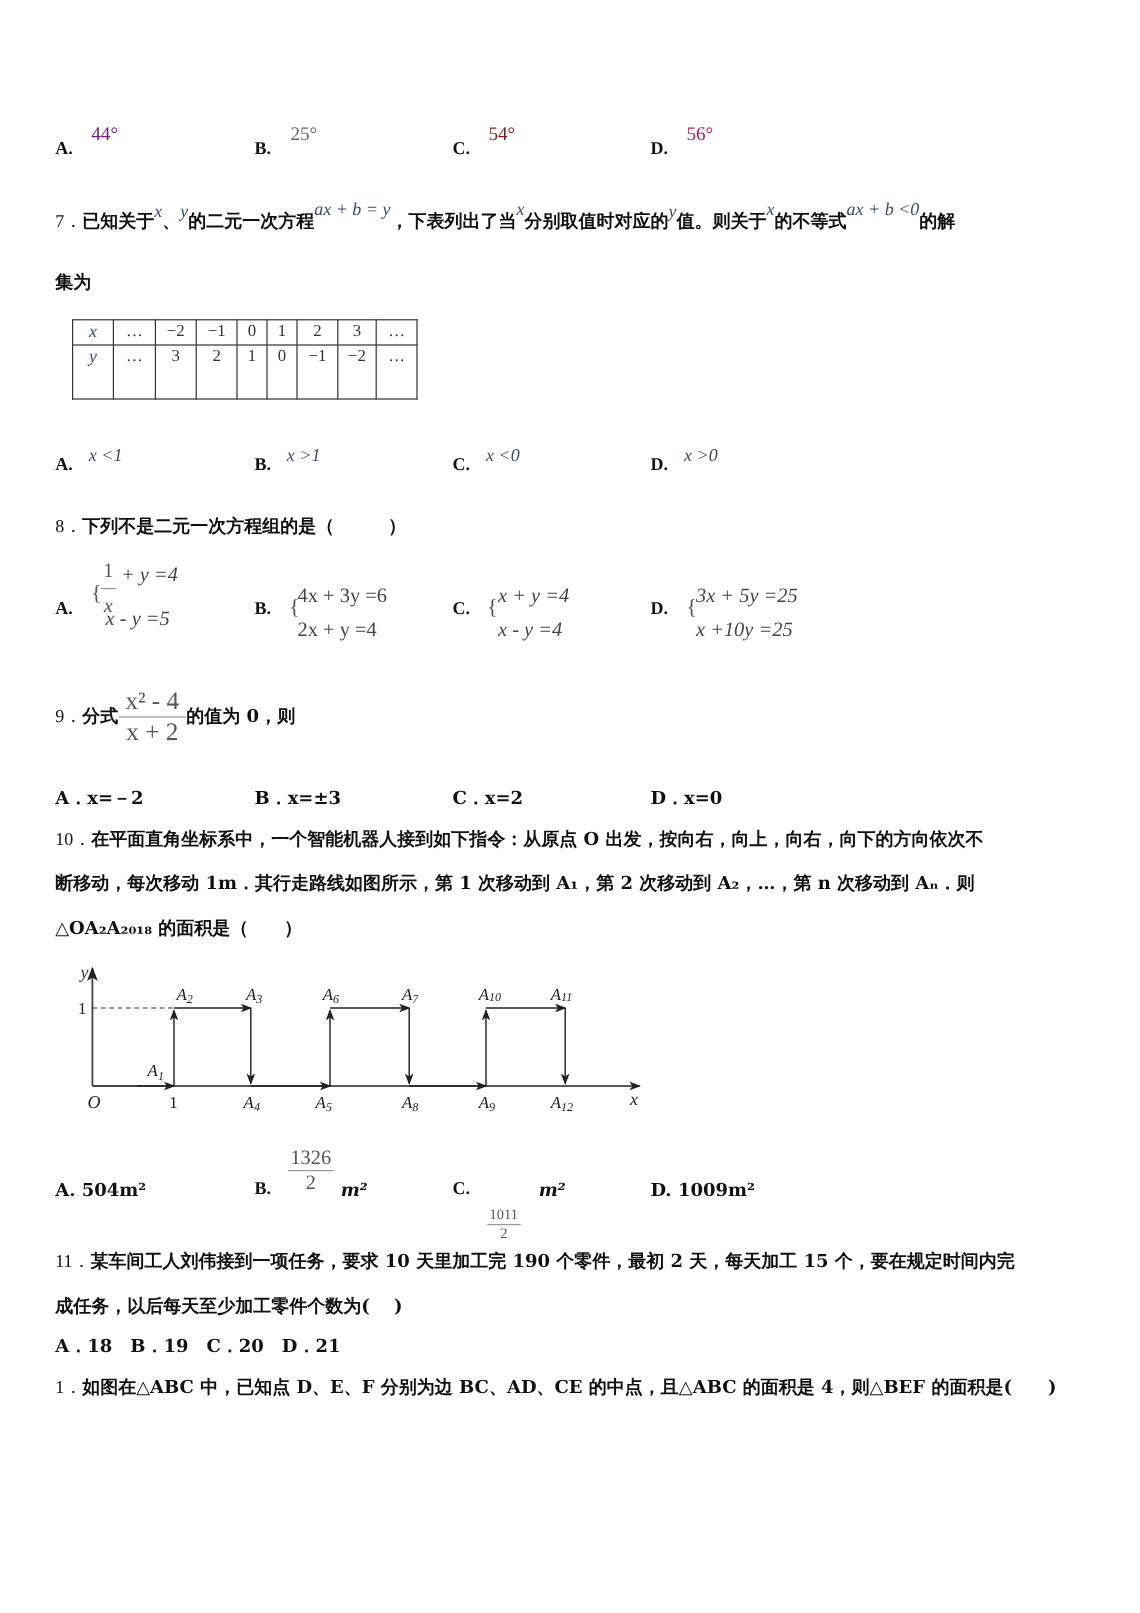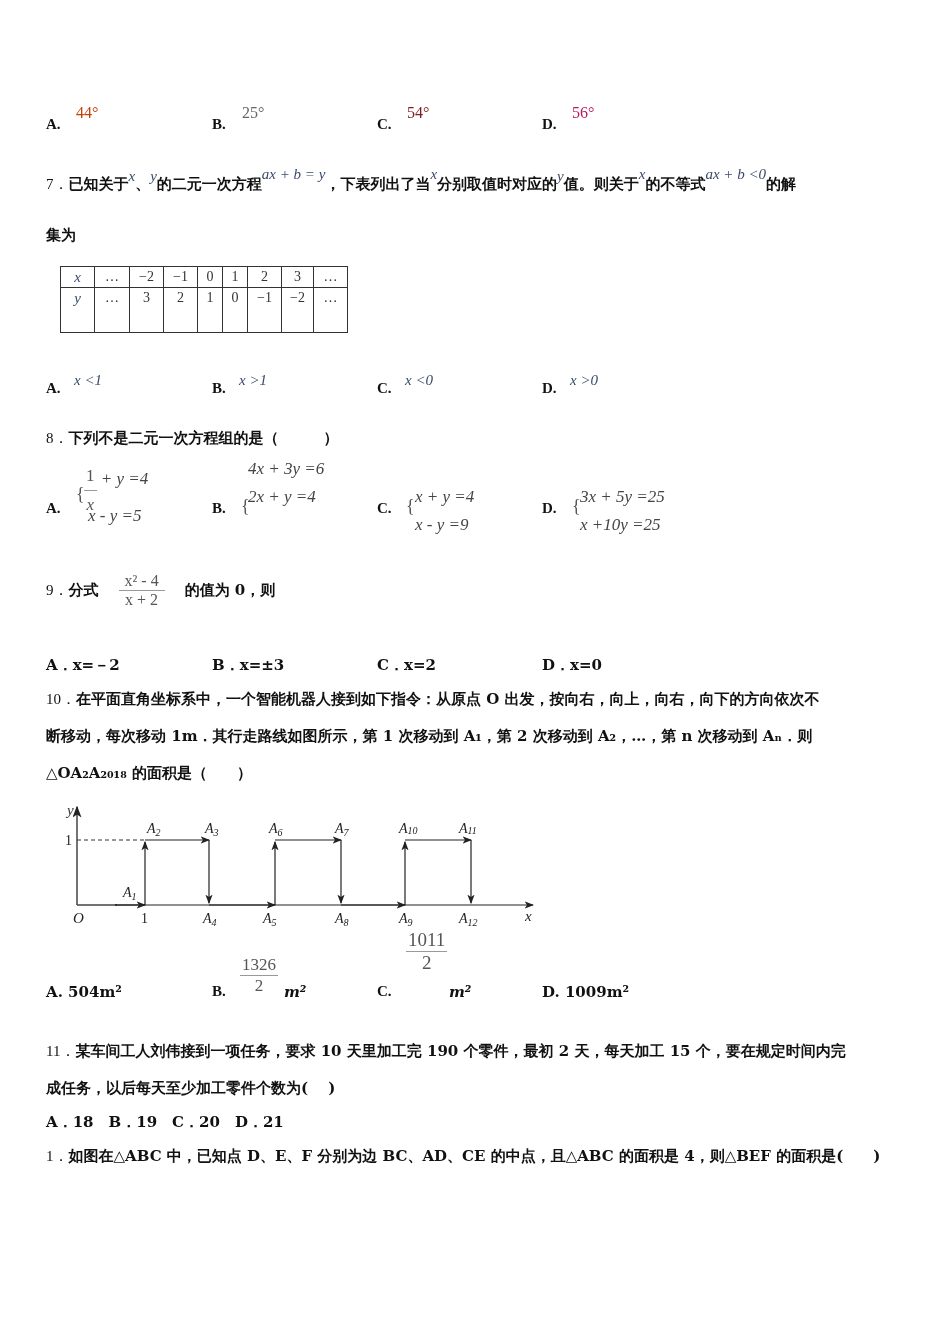--- a/index.html
+++ b/index.html
@@ -19,21 +19,21 @@
   .frac .den { display: block; padding: 0 2px; }
   .sys { font-family: "Liberation Serif", serif; font-weight: normal; font-size: 17px; color: #444; line-height: 28px; }
   .brace { font-family: "Liberation Serif", serif; font-size: 18px; color: #555; font-weight: normal; }
   svg text { font-family: "Liberation Serif", serif; }
 </style>
 </head>
 <body>
 
 <div>
   <span class="abs lbl" style="left:46px;top:116px">A.</span>
-  <span class="abs math" style="left:76px;top:104px;color:#c2410c">44°</span>
+  <span class="abs math" style="left:76px;top:104px;color:#701a75">44°</span>
   <span class="abs lbl" style="left:212px;top:116px">B.</span>
   <span class="abs math" style="left:242px;top:104px;color:#666">25°</span>
   <span class="abs lbl" style="left:377px;top:116px">C.</span>
   <span class="abs math" style="left:407px;top:104px;color:#7f1d1d">54°</span>
   <span class="abs lbl" style="left:542px;top:116px">D.</span>
   <span class="abs math" style="left:572px;top:104px;color:#be185d">56°</span>
 </div>
 
 <div>
   <div class="abs txt" style="left:46px;top:175px">
@@ -91,45 +91,45 @@
         <span class="num" style="font-style:normal">1</span>
         <span class="den">x</span>
       </span>
       <span style="font-style:italic;position:relative;top:-10px">+ y =4</span>
     </div>
     <div style="font-style:italic;margin-top:8px;margin-left:4px">x - y =5</div>
   </div>
 
   <span class="abs lbl" style="left:212px;top:500px">B.</span>
   <span class="abs brace" style="left:241px;top:496px">{</span>
-  <div class="abs sys" style="left:248px;top:455px;font-style:italic">
+  <div class="abs sys" style="left:248px;top:483px;">
     <div>4x + 3y =6</div>
     <div>2x + y =4</div>
   </div>
 
   <span class="abs lbl" style="left:377px;top:500px">C.</span>
   <span class="abs brace" style="left:406px;top:496px">{</span>
   <div class="abs sys" style="left:415px;top:483px;font-style:italic">
     <div>x + y =4</div>
-    <div>x -  y =9</div>
+    <div>x -  y =4</div>
   </div>
 
   <span class="abs lbl" style="left:542px;top:500px">D.</span>
   <span class="abs brace" style="left:572px;top:496px">{</span>
   <div class="abs sys" style="left:580px;top:483px;font-style:italic">
     <div>3x + 5y =25</div>
     <div>x +10y =25</div>
   </div>
 </div>
 
 <div>
   <div class="abs txt" style="left:46px;top:572px;display:flex;align-items:center">
     <span class="qnum">9．</span>
     <span>分式</span>
-    <span class="frac" style="font-size:16px;margin:0 20px">
+    <span class="frac" style="font-size:21px;margin:0 0">
       <span class="num" style="padding:0 6px">x² - 4</span>
       <span class="den">x + 2</span>
     </span>
     <span>的值为 0，则</span>
   </div>
 
   <span class="abs txt" style="left:46px;top:656px"><span>A．</span><span>x=－2</span></span>
   <span class="abs txt" style="left:212px;top:656px"><span>B．</span><span>x=±3</span></span>
   <span class="abs txt" style="left:377px;top:656px"><span>C．</span><span>x=2</span></span>
   <span class="abs txt" style="left:542px;top:656px"><span>D．</span><span>x=0</span></span>
@@ -190,21 +190,21 @@
   <span class="abs txt" style="left:46px;top:983px"><span>A.</span> <span>504m²</span></span>
 
   <span class="abs lbl" style="left:212px;top:983px">B.</span>
   <span class="abs frac" style="left:240px;top:955px;font-size:17px">
     <span class="num">1326</span>
     <span class="den">2</span>
   </span>
   <span class="abs txt" style="left:284px;top:983px;font-style:italic">m²</span>
 
   <span class="abs lbl" style="left:377px;top:983px">C.</span>
-  <span class="abs frac" style="left:406px;top:929px;font-size:19px">
+  <span class="abs frac" style="left:406px;top:1005px;font-size:12px">
     <span class="num">1011</span>
     <span class="den">2</span>
   </span>
   <span class="abs txt" style="left:449px;top:983px;font-style:italic">m²</span>
 
   <span class="abs txt" style="left:542px;top:983px"><span>D.</span> <span>1009m²</span></span>
 </div>
 
 <div>
   <div class="abs txt" style="left:46px;top:1042px"><span class="qnum">11．</span><span>某车间工人刘伟接到一项任务，要求 10 天里加工完 190 个零件，最初 2 天，每天加工 15 个，要在规定时间内完</span></div>

